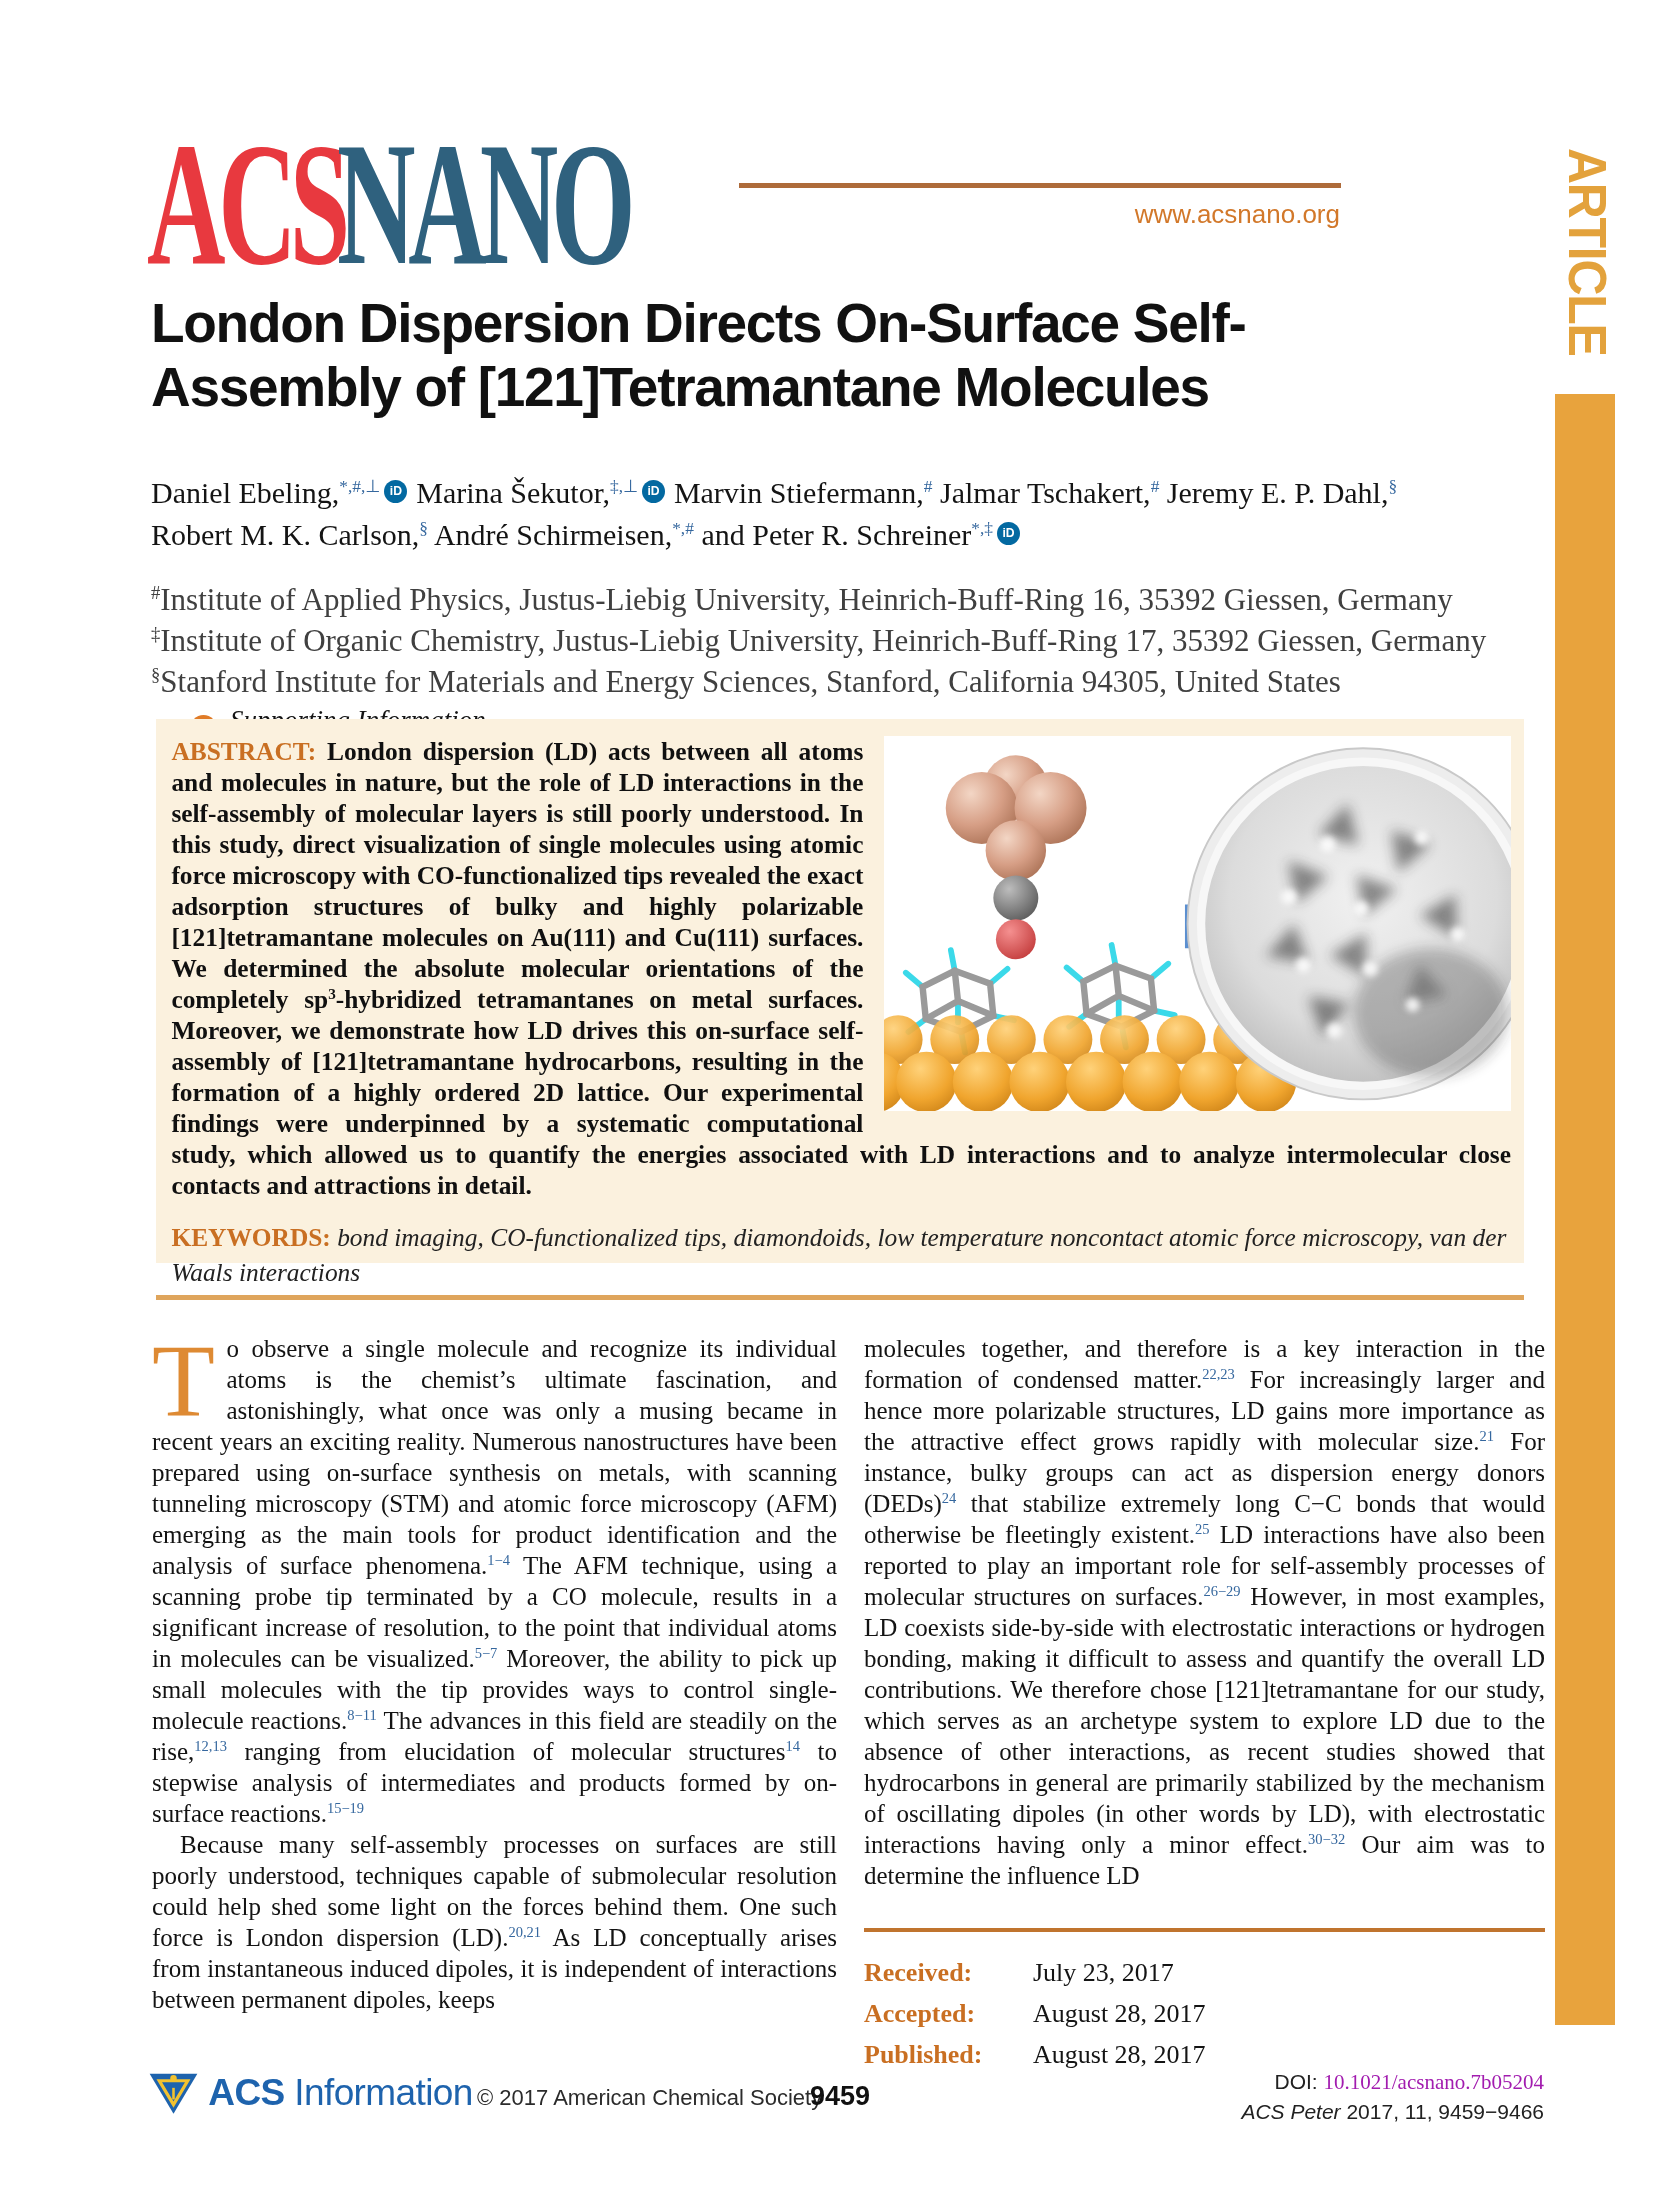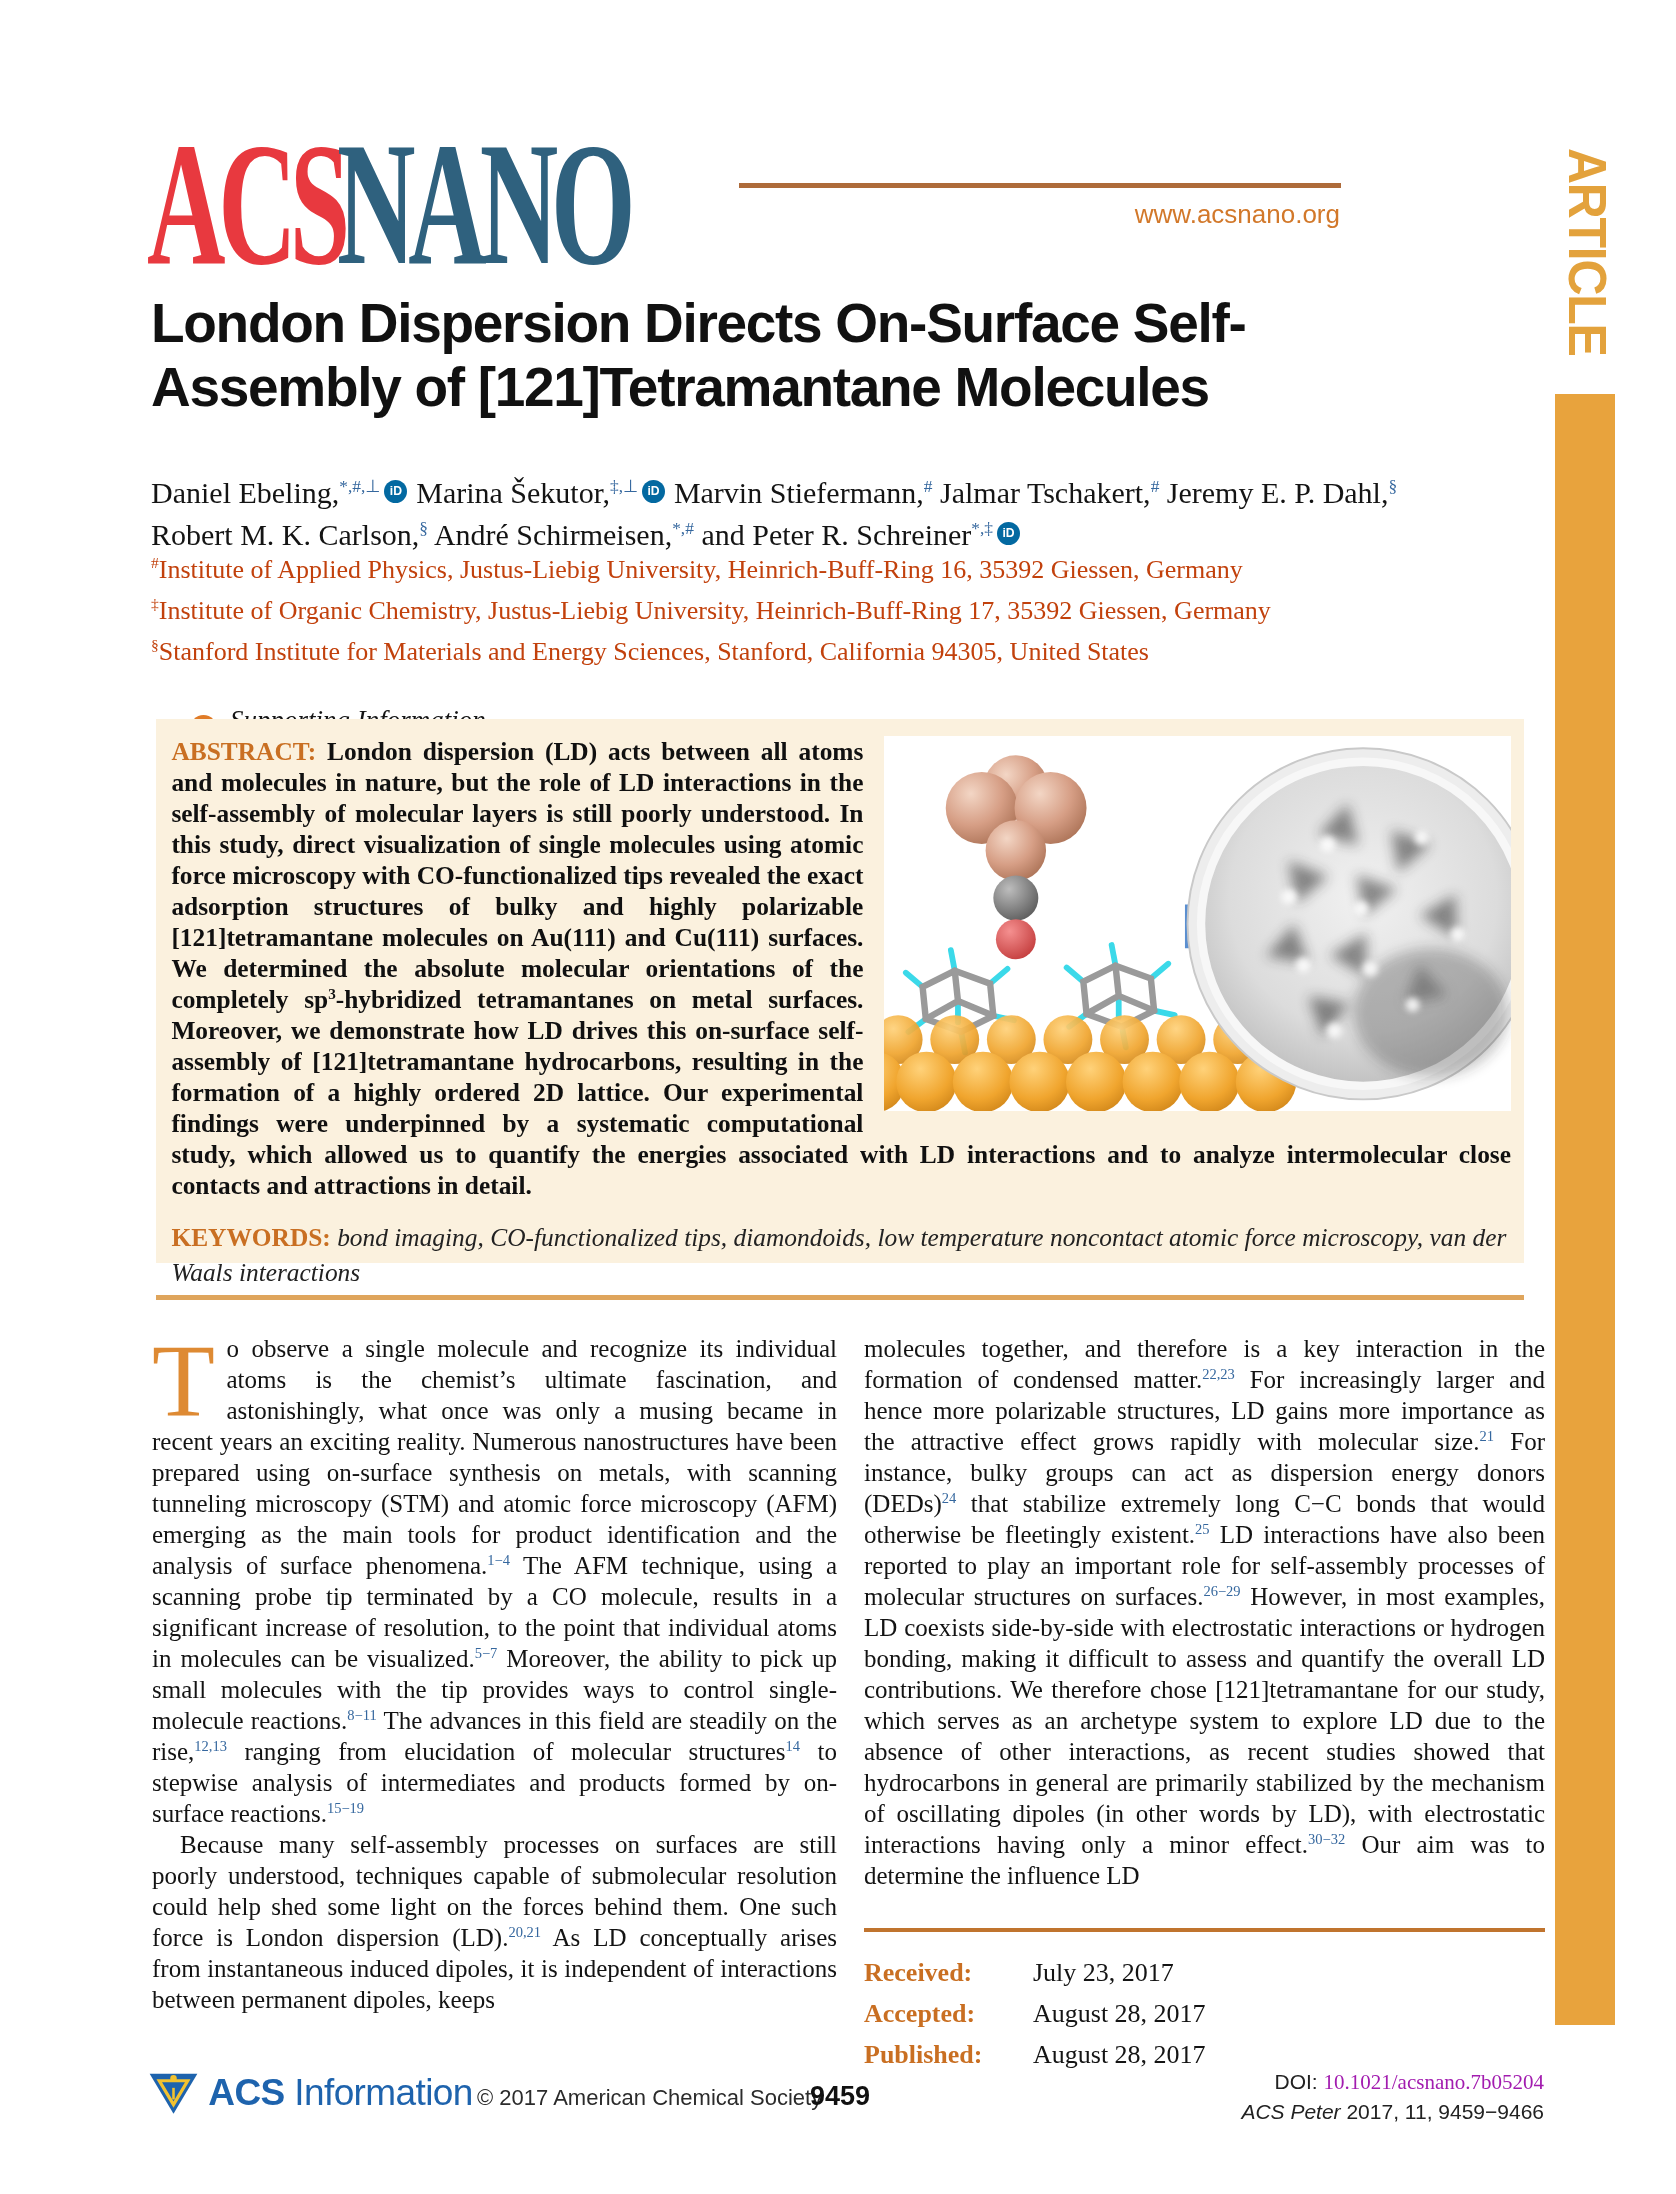--- a/index.html
+++ b/index.html
@@ -26,21 +26,21 @@
   
   .title{position:absolute;left:151px;top:291px;width:1287px;
          font-family:"Liberation Sans",sans-serif;font-weight:bold;font-size:55px;
          line-height:64px;letter-spacing:-1.3px;color:#111;}
   .authors{position:absolute;left:151px;top:472px;width:1338px;font-size:30px;line-height:42px;color:#141414;}
   sup.ref{color:#35679E;font-size:0.58em;line-height:0;vertical-align:super;}
   sup.bsup{color:inherit;font-size:0.6em;line-height:0;vertical-align:super;}
   .orcid{display:inline-block;width:23px;height:23px;border-radius:50%;background:#0369a1;color:#fff;
          font-family:"Liberation Sans",sans-serif;font-weight:bold;font-style:normal;font-size:12.2px;
          line-height:23px;text-align:center;vertical-align:7.7px;margin:0 1.3px 0 3.9px;}
-  .affils{position:absolute;left:151px;top:549px;width:1383px;font-size:26px;line-height:41px;color:#c2410c;}
+  .affils{position:absolute;left:151px;top:579px;width:1383px;font-size:31px;line-height:41px;color:#404040;}
   .supporting{position:absolute;left:190px;top:705px;font-size:27px;font-style:italic;color:#141414;}
   .s-icon{display:inline-block;width:27px;height:27px;border-radius:50%;background:#E07B27;color:#fff;
           font-style:normal;font-weight:bold;font-family:"Liberation Serif",serif;font-size:17.4px;
           line-height:27px;text-align:center;margin-right:13px;vertical-align:-4.5px;}
 
   
   .abstract-box{position:absolute;left:156px;top:719px;width:1368px;height:544px;background:#FBF1DE;}
   .abs-inner{padding:16.7px 13px 0 15.4px;}
   .abs-graphic{float:right;width:627px;height:375px;margin:0 0 10.3px 20.6px;background:#ffffff;}
   .abs-text{font-size:25.4px;line-height:31px;font-weight:bold;text-align:justify;color:#101010;}

